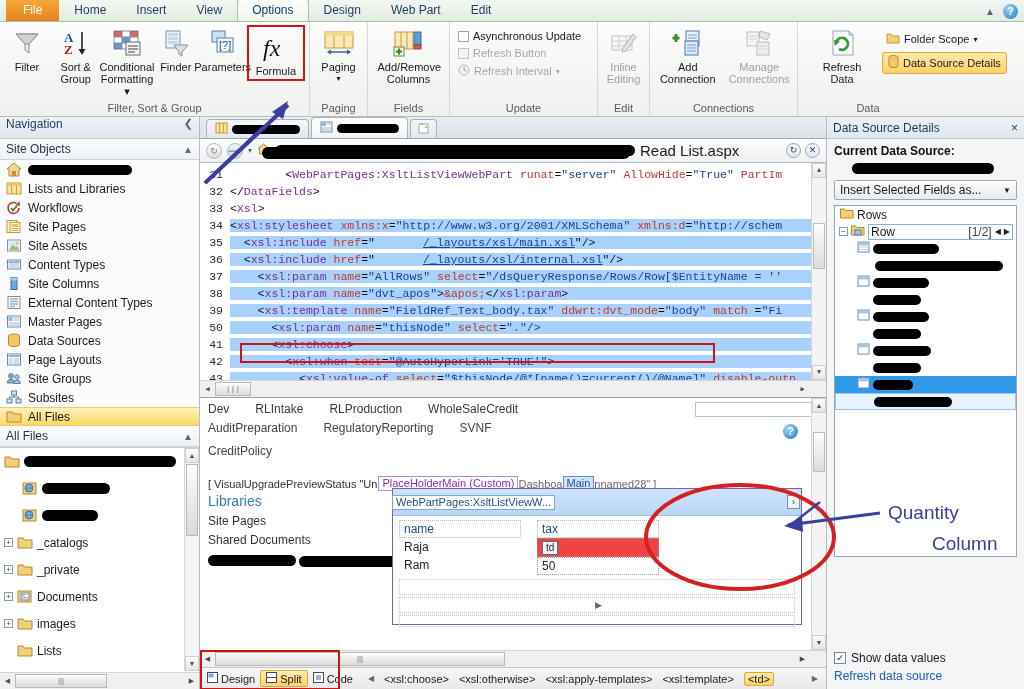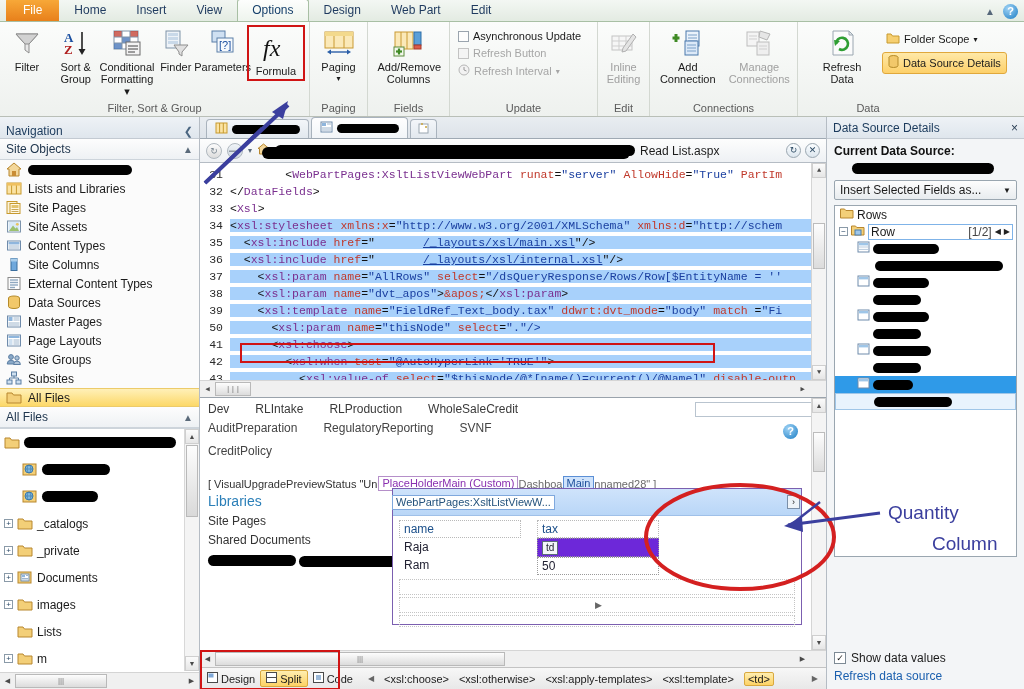--- a/index.html
+++ b/index.html
@@ -71,21 +71,21 @@
     border-radius:3px; padding:2px 5px;
   }
 
   
   .main { position:absolute; top:117px; left:0; right:0; bottom:0; display:flex; background:#eef1f4;}
 
   
   .nav { width:200px; background:#fbfbfb; border-right:1px solid #b5bcc4; display:flex; flex-direction:column;}
   .nav-title {
     height:22px; background:linear-gradient(#eef2f6,#dfe6ed); border-bottom:1px solid #c3cad2;
-    display:flex; align-items:flex-end; padding:0 6px; font-size:12px; color:#1b3a5c;
+    display:flex; align-items:flex-start; padding:0 6px; font-size:12px; color:#1b3a5c;
   }
   .nav-title .sp { margin-left:auto; color:#4a6580; font-size:11px; }
   .section-hd {
     height:21px; background:linear-gradient(#fdfdfd,#eef1f4); border-bottom:1px solid #cdd4db;
     display:flex; align-items:center; padding:0 6px; font-size:12px; color:#21374f;
   }
   .section-hd .sp { margin-left:auto; font-size:10px; color:#5a6a7a; }
   .nav-list { overflow:hidden; }
   .nav-item {
     height:19px; display:flex; align-items:center; gap:6px; padding:0 6px; font-size:12px;
@@ -482,20 +482,30 @@
             <svg width="16" height="15" viewBox="0 0 16 15">
                 <rect x="1" y="2" width="14" height="11" fill="#fbe3a4" stroke="#c79a2e"></rect>
                 <line x1="5.6" y1="2" x2="5.6" y2="13" stroke="#c79a2e"></line>
                 <line x1="10.4" y1="2" x2="10.4" y2="13" stroke="#c79a2e"></line>
                 <rect x="1" y="2" width="14" height="2.6" fill="#efc05f"></rect>
               </svg>
           </span>
           <span>Lists and Libraries</span>
         </div>
 
+        <div class="nav-item">
+          <span class="ic16">
+            <svg width="16" height="15" viewBox="0 0 16 15">
+                <path d="M13 8 a5.5 5.5 0 1 1 -2.5 -4.6" fill="none" stroke="#c0392b" stroke-width="1.6"></path>
+                <polygon points="13.6,1.5 14,6 9.6,4.6" fill="#c0392b"></polygon>
+                <path d="M5 8 l2 2.5 l4.2 -5" fill="none" stroke="#2f7a2f" stroke-width="1.6"></path>
+              </svg>
+          </span>
+          <span>Workflows</span>
+        </div>
 
         <div class="nav-item">
           <span class="ic16">
             <svg width="16" height="15" viewBox="0 0 16 15">
                 <rect x="1" y="1.5" width="10" height="12" fill="#fbf2d8" stroke="#c79a2e"></rect>
                 <rect x="4" y="3.5" width="10" height="10" fill="#fff8e6" stroke="#c79a2e"></rect>
                 <rect x="5.5" y="5" width="7" height="3" fill="#e3c36e"></rect>
                 <line x1="5.5" y1="9.5" x2="12.5" y2="9.5" stroke="#c9a857"></line>
                 <line x1="5.5" y1="11.5" x2="12.5" y2="11.5" stroke="#c9a857"></line>
               </svg>
@@ -541,44 +551,44 @@
           <span class="ic16">
             <svg width="16" height="15" viewBox="0 0 16 15">
                 <rect x="2" y="1.5" width="12" height="12" fill="#fdfdfd" stroke="#8a8a8a"></rect>
                 <line x1="4" y1="4" x2="12" y2="4" stroke="#8fa8c0" stroke-width="1.4"></line>
                 <line x1="4" y1="6.5" x2="12" y2="6.5" stroke="#8fa8c0" stroke-width="1.4"></line>
                 <line x1="4" y1="9" x2="12" y2="9" stroke="#8fa8c0" stroke-width="1.4"></line>
                 <line x1="4" y1="11.5" x2="9" y2="11.5" stroke="#8fa8c0" stroke-width="1.4"></line>
               </svg>
           </span>
           <span>External Content Types</span>
-        </div>
-
-        <div class="nav-item">
-          <span class="ic16">
-            <svg width="16" height="15" viewBox="0 0 16 15">
-                <ellipse cx="8" cy="3" rx="5.5" ry="2" fill="#f2c86a" stroke="#b58b2a"></ellipse>
-                <path d="M2.5 3 L2.5 11.5 a5.5 2 0 0 0 11 0 L13.5 3" fill="#f2c86a" stroke="#b58b2a"></path>
-              </svg>
-          </span>
-          <span>Data Sources</span>
         </div>
 
         <div class="nav-item">
           <span class="ic16">
             <svg width="16" height="15" viewBox="0 0 16 15">
                 <rect x="1.5" y="2" width="13" height="11" fill="#fff" stroke="#6f8bab"></rect>
                 <rect x="2.5" y="3" width="4" height="4" fill="#8fb6dd"></rect>
                 <line x1="7.5" y1="4" x2="13.5" y2="4" stroke="#9fb6cd"></line>
                 <line x1="7.5" y1="6" x2="13.5" y2="6" stroke="#9fb6cd"></line>
                 <line x1="2.5" y1="9" x2="13.5" y2="9" stroke="#9fb6cd"></line>
                 <line x1="2.5" y1="11" x2="13.5" y2="11" stroke="#9fb6cd"></line>
               </svg>
           </span>
           <span>Master Pages</span>
+        </div>
+
+        <div class="nav-item">
+          <span class="ic16">
+            <svg width="16" height="15" viewBox="0 0 16 15">
+                <ellipse cx="8" cy="3" rx="5.5" ry="2" fill="#f2c86a" stroke="#b58b2a"></ellipse>
+                <path d="M2.5 3 L2.5 11.5 a5.5 2 0 0 0 11 0 L13.5 3" fill="#f2c86a" stroke="#b58b2a"></path>
+              </svg>
+          </span>
+          <span>Data Sources</span>
         </div>
 
         <div class="nav-item">
           <span class="ic16">
             <svg width="16" height="15" viewBox="0 0 16 15">
                 <rect x="1.5" y="2" width="13" height="11" fill="#fff" stroke="#6f8bab"></rect>
                 <rect x="2.5" y="3" width="11" height="2" fill="#8fb6dd"></rect>
                 <rect x="2.5" y="6" width="4" height="6" fill="#cfe0f0"></rect>
                 <line x1="7.5" y1="7" x2="13.5" y2="7" stroke="#9fb6cd"></line>
                 <line x1="7.5" y1="9" x2="13.5" y2="9" stroke="#9fb6cd"></line>
@@ -746,21 +756,21 @@
       </div>
 
       <div class="addrbar">
         <div class="nav-circle">↻</div>
         <div class="nav-circle fwd">⟶</div>
         <span style="font-size:8px;color:#5a6a7a">▾</span>
         <span><svg width="13" height="12" viewBox="0 0 13 12">
               <polygon points="6.5,1 12,5.5 10.5,5.5 10.5,11 2.5,11 2.5,5.5 1,5.5" fill="#f3d79a" stroke="#b8872e"></polygon>
             </svg></span>
         <span class="redact" style="width:360px;height:11px"></span>
-        <span style="font-size:12px">Read List.aspx</span>
+        <span style="font-size:15px">Read List.aspx</span>
         <span class="addr-close">
           <span class="rnd-btn">↻</span>
           <span class="rnd-btn">✕</span>
         </span>
       </div>
 
       <div class="codepane">
         <div id="code-lines" style="padding-top:3px">
             <div class="cline"><span class="lno">31</span><span class="ctext"><span class="pl">        &lt;</span><span class="tg">WebPartPages:XsltListViewWebPart</span><span class="pl"> </span><span class="at">runat</span><span class="pl">=</span><span class="vl">"server"</span><span class="pl"> </span><span class="at">AllowHide</span><span class="pl">=</span><span class="vl">"True"</span><span class="pl"> </span><span class="at">PartIm</span></span></div>
             <div class="cline"><span class="lno">32</span><span class="ctext"><span class="pl">&lt;/</span><span class="tg">DataFields</span><span class="pl">&gt;</span></span></div>
@@ -839,21 +849,21 @@
             <div style="display:flex;gap:0">
               <div style="width:122px">
                 <div class="cellhdr">name</div>
                 <div class="cellval">Raja</div>
                 <div class="cellval">Ram</div>
               </div>
               <div style="width:8px"></div>
               <div style="width:8px"></div>
               <div style="width:122px;position:relative">
                 <div class="cellhdr">tax</div>
-                <div class="cellval" style="background:#6d28d9;border:1px dotted #9a9a9a;position:relative">
+                <div class="cellval" style="background:#ef4444;border:1px dotted #9a9a9a;position:relative">
                   <span style="border:1px solid #5a6a7a;background:#f3f6f9;font-size:10px;padding:0 3px;line-height:12px;display:inline-block">td</span>
                 </div>
                 <div class="cellval" style="border:1px dotted #9a9a9a">50</div>
               </div>
             </div>
             <div style="margin-top:4px;border:1px dotted #c4c4c4;height:16px"></div>
             <div style="margin-top:2px;border:1px dotted #c4c4c4;height:16px;position:relative">
               <span style="position:absolute;left:195px;top:2px;font-size:9px;color:#666">▶</span>
             </div>
             <div style="margin-top:2px;border:1px dotted #c4c4c4;height:12px"></div>

